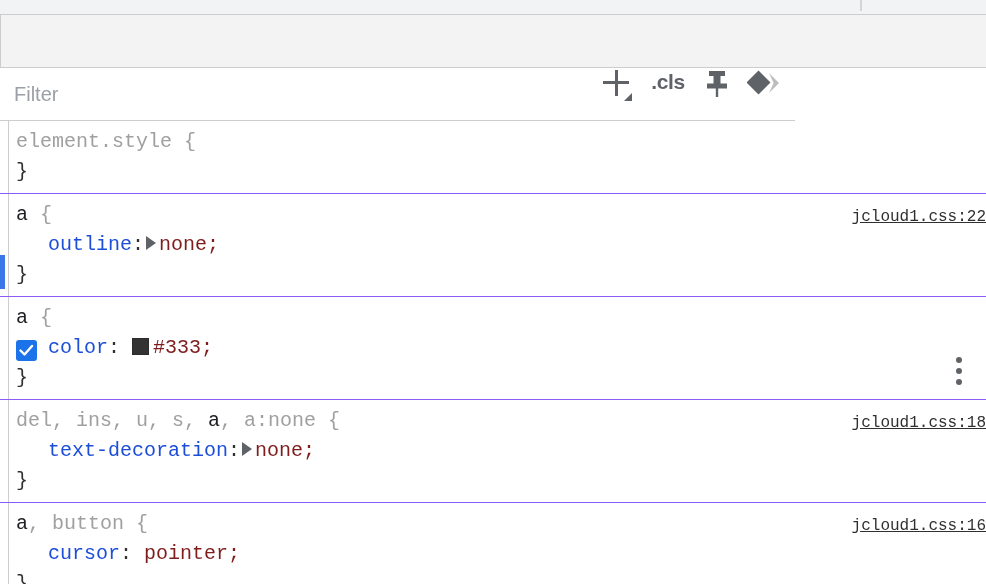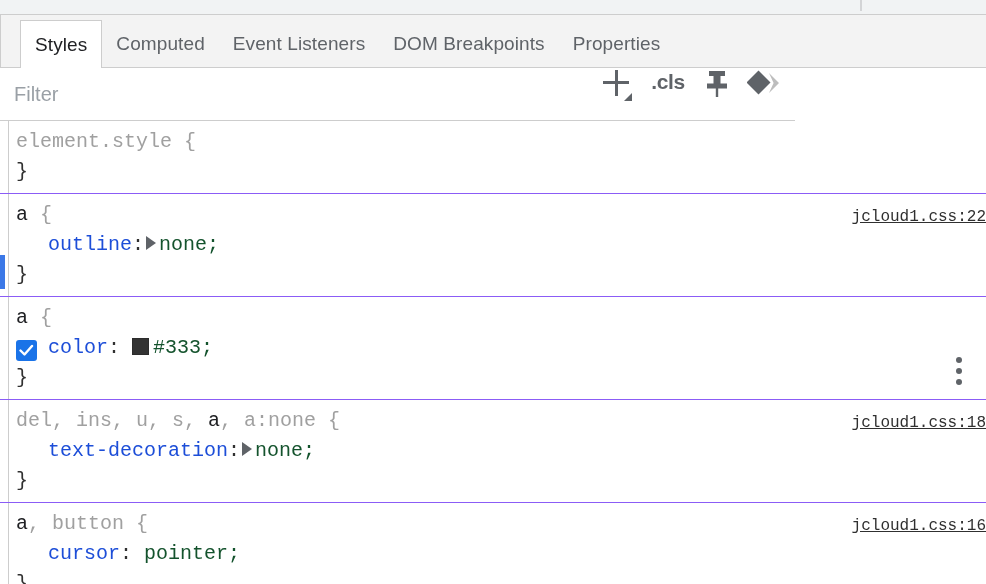--- a/index.html
+++ b/index.html
@@ -217,21 +217,21 @@
     position: relative;
   }
   .rule-line.decl { padding-left: 48px; }
 
   .sel-match { color: #202124; }
   .sel-dim   { color: #a0a0a0; }
   .el-style  { color: #a0a0a0; }
 
   .prop { color: #1d4ed8; }
   .colon { color: #303030; }
-  .value { color: #14532d; }
+  .value { color: #7f1d1d; }
 
   .expand-tri {
     display: inline-block;
     width: 0; height: 0;
     border-top: 7px solid transparent;
     border-bottom: 7px solid transparent;
     border-left: 10px solid #5f6368;
     vertical-align: middle;
     margin: 0 3px 3px 2px;
   }
@@ -309,27 +309,20 @@
 <div id="devtools">
 
   <div class="top-strip">
     <div class="ghost-tick" style="left:860px;"></div>
     <div class="ghost-glyph" style="left:896px;"></div>
     <div class="top-strip-sep"></div>
   </div>
 
   <div class="tabbar">
     <div class="tabbar-left-edge"></div>
-    <div class="tabs" id="tabs-host">
-        <div class="tab active">Styles</div>
-        <div class="tab">Computed</div>
-        <div class="tab">Event Listeners</div>
-        <div class="tab">DOM Breakpoints</div>
-        <div class="tab">Properties</div>
-      </div>
   </div>
 
   <div class="filterbar">
     <input class="filter-input" type="text" placeholder="Filter" style="">
 
     <div class="toolbar-actions">
 
       <div class="tb-btn plus-btn">
         <span class="plus-glyph"></span>
         <span class="plus-caret"></span>

